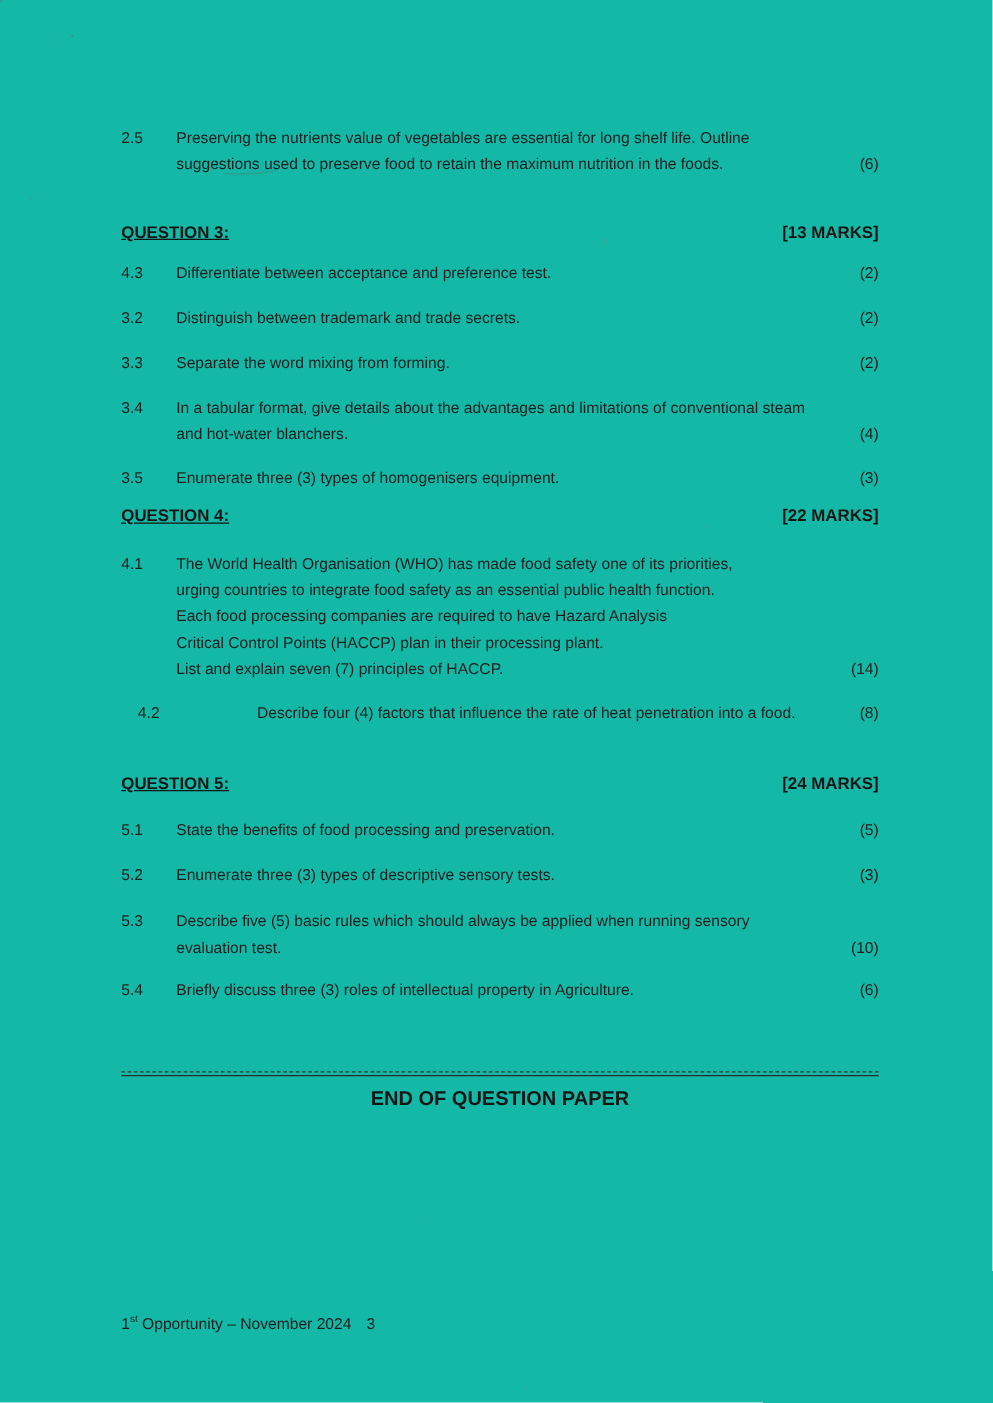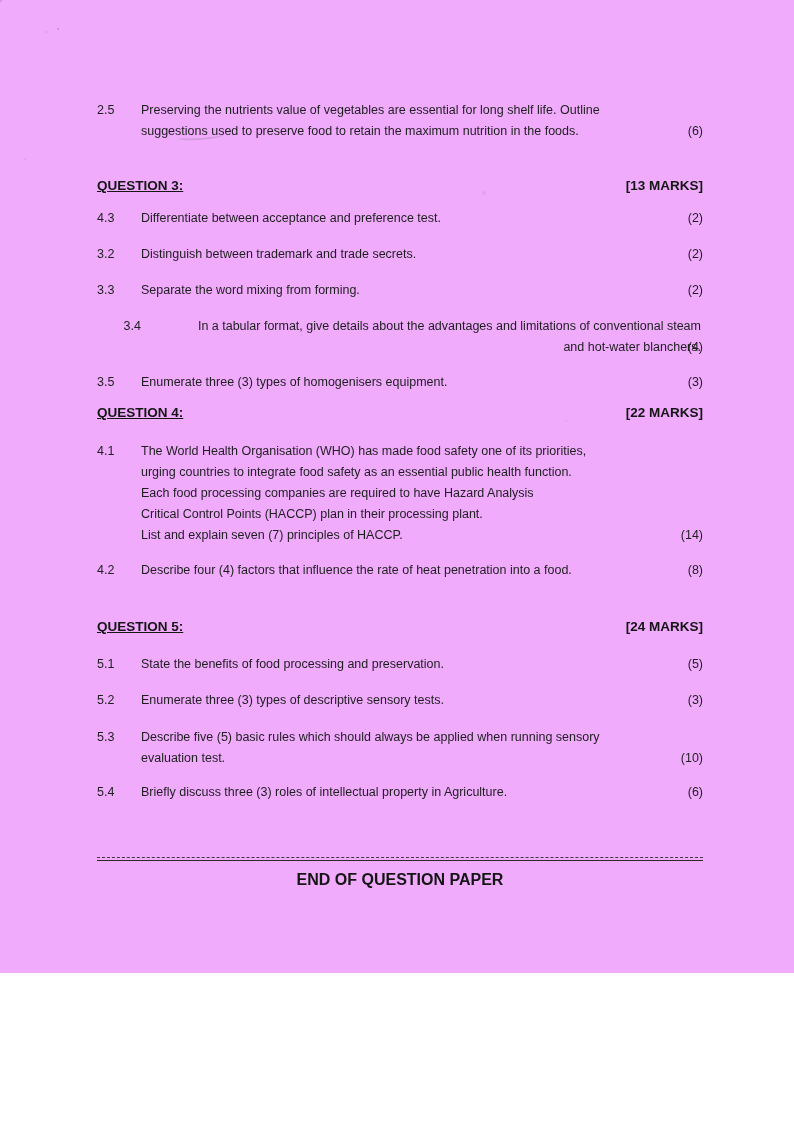--- a/index.html
+++ b/index.html
@@ -4,22 +4,22 @@
 <style>
   * { margin: 0; padding: 0; box-sizing: border-box; }
   html, body { background: #ffffff; }
   body {
     font-family: "Liberation Sans", sans-serif;
     color: #1e1e1e;
   }
   .page {
     position: relative;
     width: 794px;
-    height: 973px;
-    background: #f0abfc;
+    height: 1122px;
+    background: #14b8a6;
     overflow: hidden;
   }
   .content {
     position: absolute;
     left: 97px;
     right: 91px;
     top: 100px;
   }
   
   .q-item {
@@ -40,24 +40,24 @@
     padding-right: 2px;
   }
   .q-marks {
     position: absolute;
     right: 0;
     bottom: 0;
     line-height: 21px;
     color: #1e1e1e;
   }
   .item-intro { margin-bottom: 34px; }
-  .item-34 { margin-bottom: 14px; text-align: right; }
+  .item-34 { margin-bottom: 14px; }
   .item-35 { margin-bottom: 0; }
   .item-41 { margin-bottom: 14px; }
-  .item-42 { margin-bottom: 4px; }
+  .item-42 { margin-bottom: 4px; text-align: center; }
   .item-52 { margin-bottom: 16px; }
   .item-53 { margin-bottom: 13px; }
   .item-54 { margin-bottom: 0; }
   
   .q-header {
     display: flex;
     justify-content: space-between;
     align-items: baseline;
     font-size: 13.5px;
     line-height: 19px;

